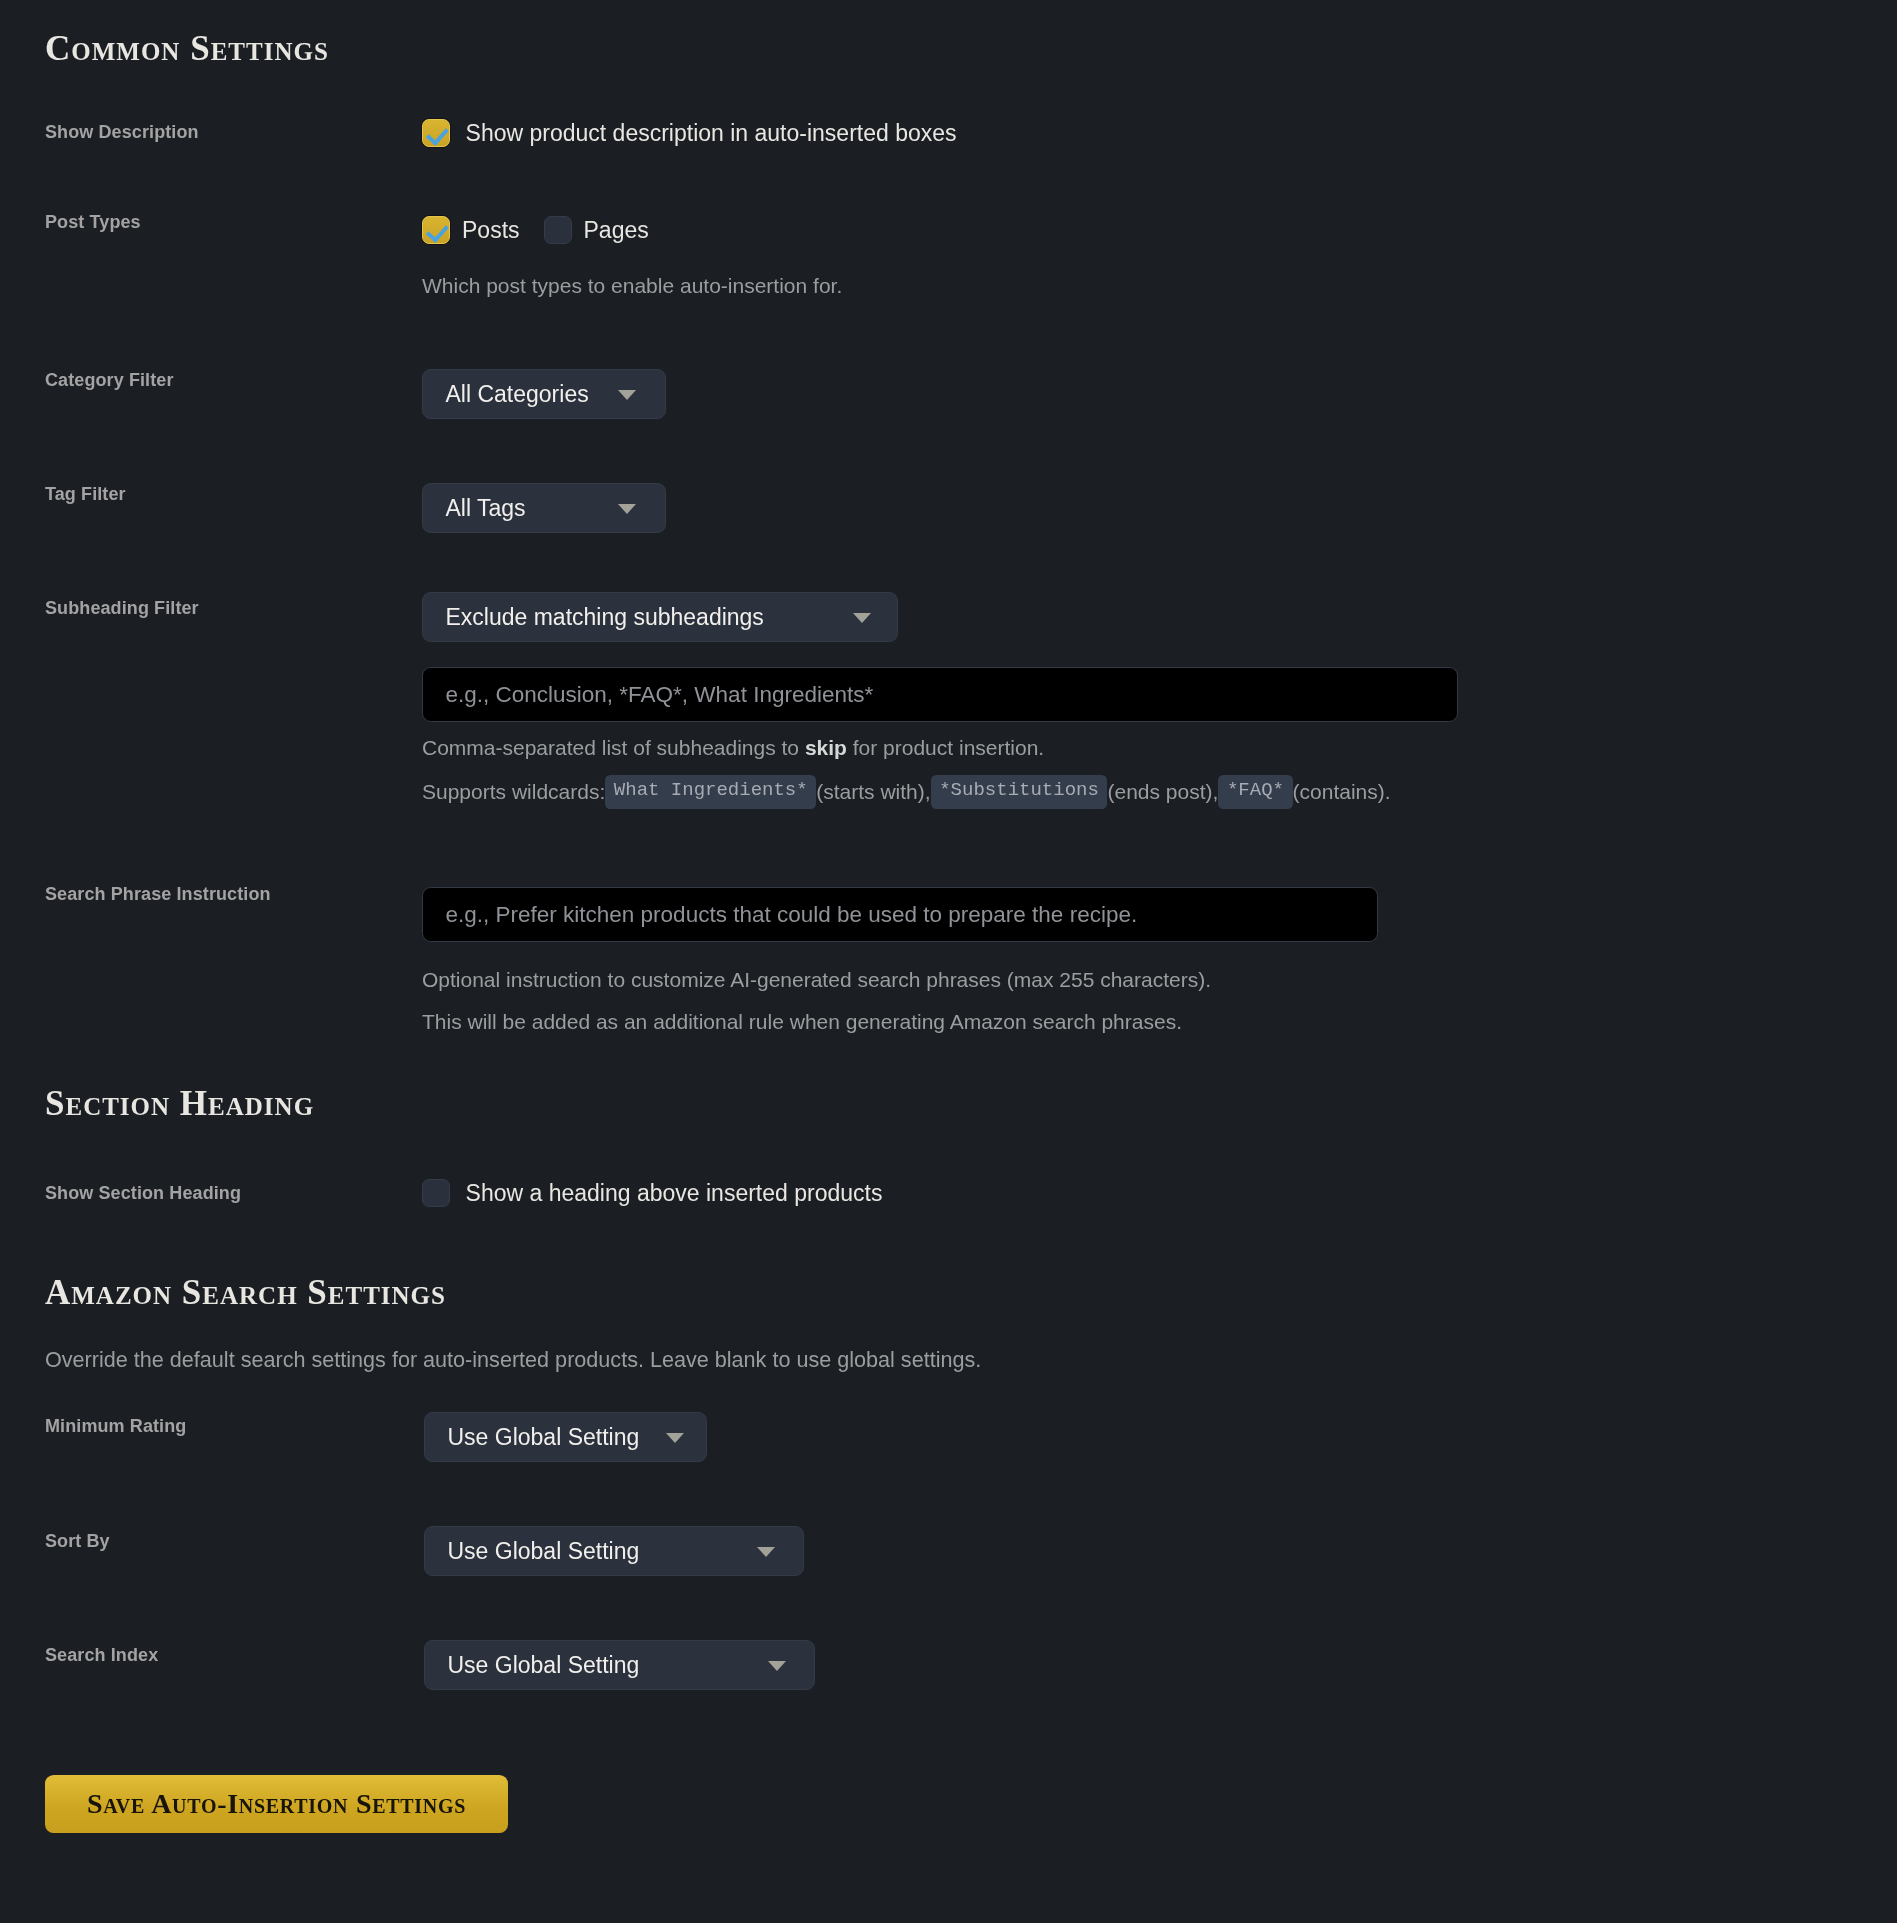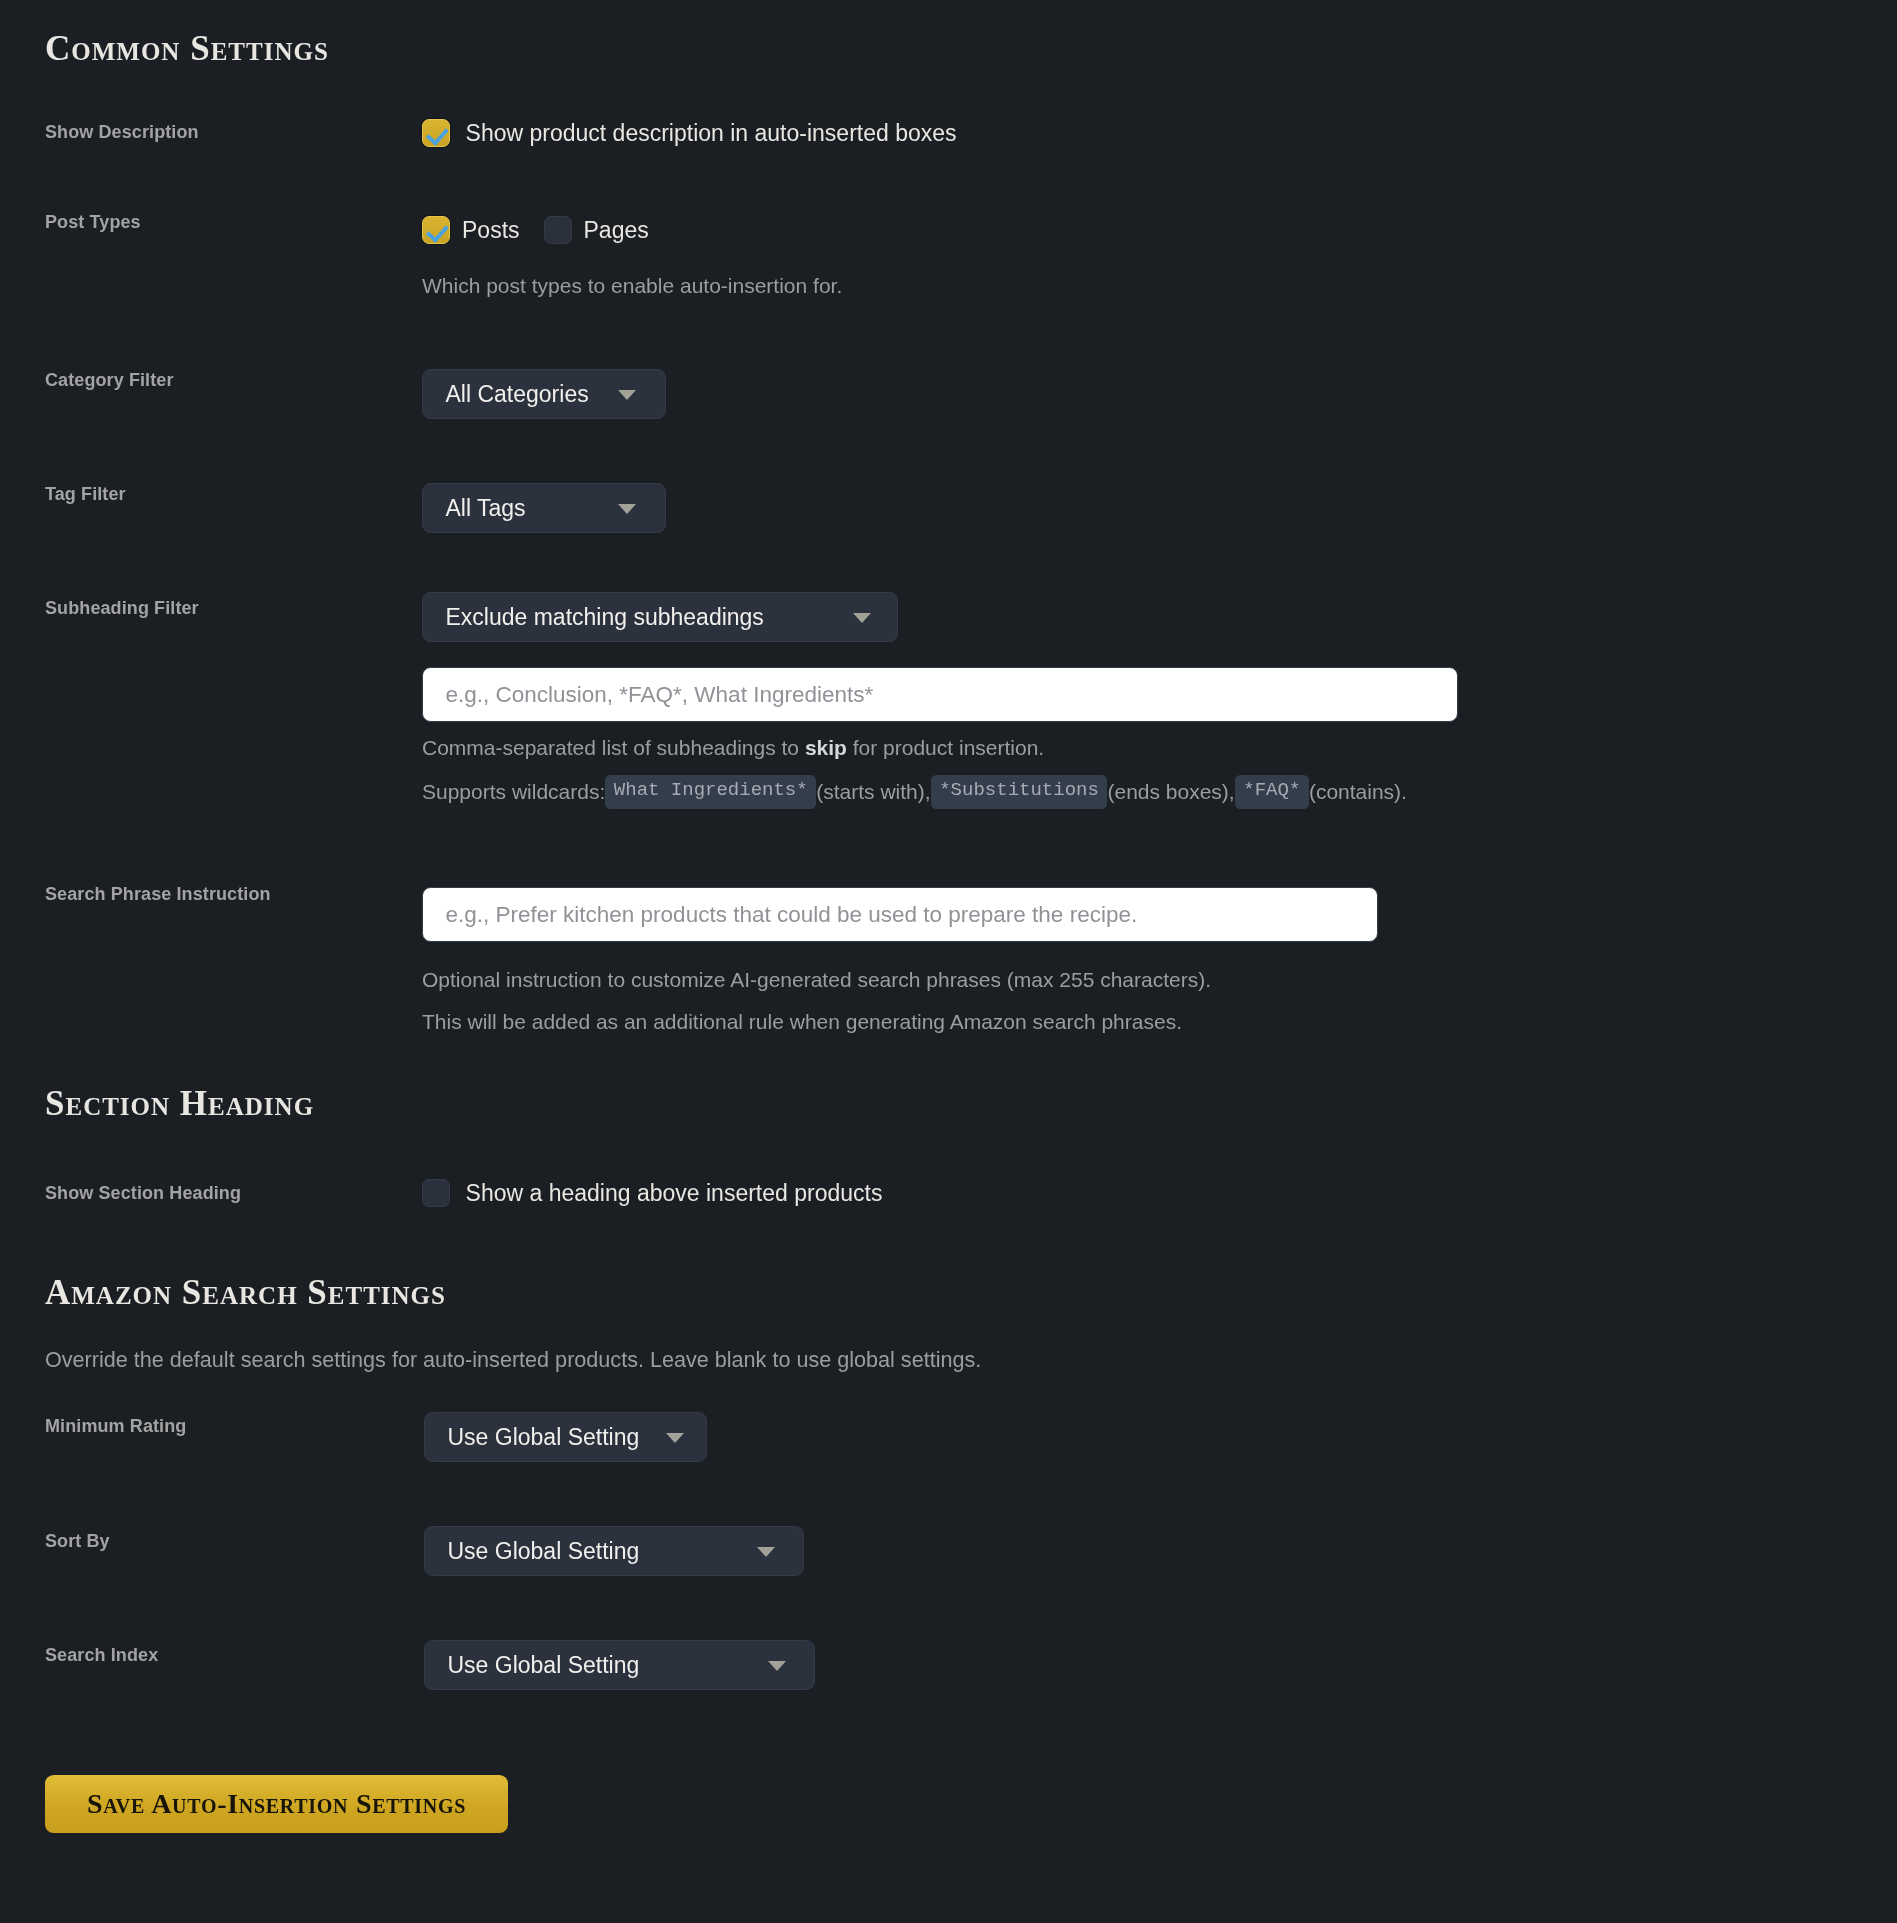--- a/index.html
+++ b/index.html
@@ -126,21 +126,21 @@
     border-left: 9.5px solid transparent;
     border-right: 9.5px solid transparent;
     border-top: 10.4px solid #a3a299;
     position: absolute;
     top: 50%;
     margin-top: -4.3px;
   }
 
   
   .textinput {
-    background: #ffffff;
+    background: #000000;
     border: 0.9px solid #333b47;
     border-radius: 8.6px;
     height: 55px;
     display: flex;
     align-items: center;
     padding: 0 22.5px;
   }
   .textinput .ph {
     font-size: 22.5px;
     color: #8f9297;
@@ -242,21 +242,21 @@
 
     <div class="help" style="margin-top:11px;">
       <span>Comma-separated list of subheadings to </span><b>skip</b><span> for product insertion.</span>
     </div>
 
     <div class="help" style="margin-top:12px; display:flex; align-items:center; flex-wrap:nowrap;">
       <span>Supports wildcards: </span>
       <span class="code-chip">What Ingredients*</span>
       <span> (starts with), </span>
       <span class="code-chip">*Substitutions</span>
-      <span> (ends boxes), </span>
+      <span> (ends post), </span>
       <span class="code-chip">*FAQ*</span>
       <span> (contains).</span>
     </div>
   </div>
 
   <div class="row" style="left:45px; top:884px;">
     <div class="field-label">Search Phrase Instruction</div>
   </div>
   <div class="control-col" style="left:422px; top:887px;">
     <div class="textinput" style="width:956px;">

